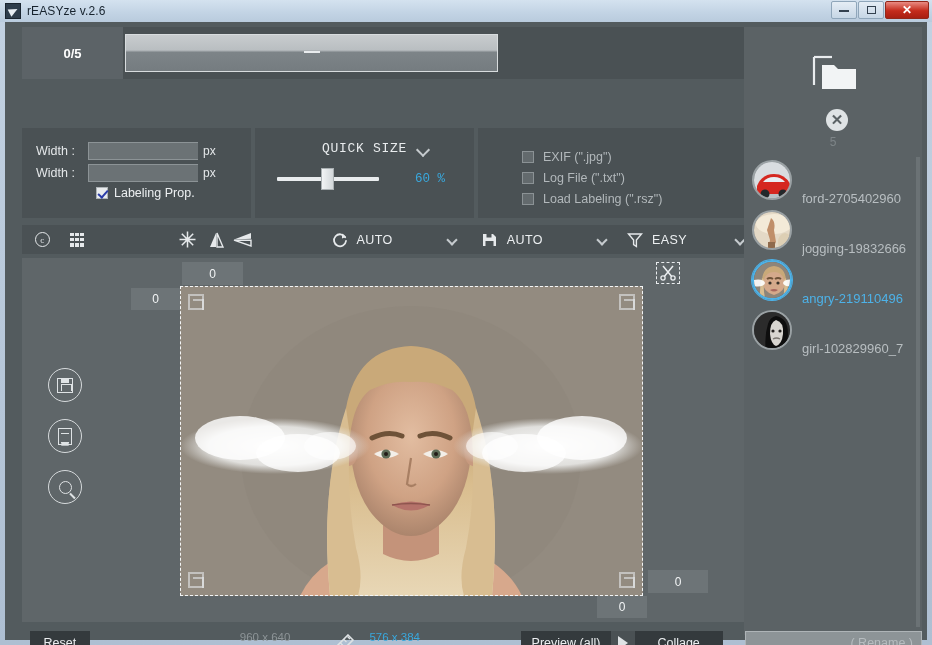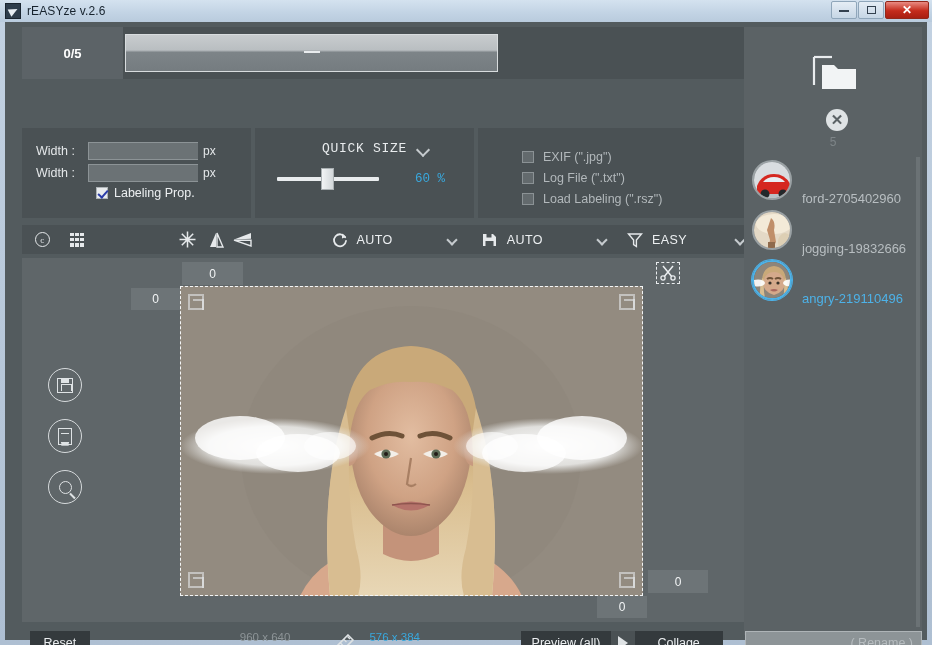--- a/index.html
+++ b/index.html
@@ -573,20 +573,33 @@
               <circle cx="16" cy="21" r="1.6" fill="#3a322a"></circle>
                 <circle cx="24" cy="21" r="1.6" fill="#3a322a"></circle>
               <path d="M16 28 Q20 26 24 28 Q20 31 16 28 Z" fill="#a8665e"></path>
               <ellipse cx="4" cy="21" rx="7" ry="3.5" fill="#fff" opacity=".9"></ellipse>
               <ellipse cx="36" cy="21" rx="7" ry="3.5" fill="#fff" opacity=".9"></ellipse>
             </svg>
           </div>
           <div class="tname">angry-219110496</div>
         </div>
 
+        <div class="thumb-item">
+          <div class="tavatar">
+            <svg width="40" height="40" viewBox="0 0 40 40">
+              <rect width="40" height="40" fill="#2b2b2b"></rect>
+              <path d="M22 4 Q34 6 34 22 Q34 34 24 40 L12 40 Q10 24 14 12 Q16 5 22 4 Z" fill="#0e0e0e"></path>
+              <path d="M22 8 Q30 10 29 22 Q28 32 22 34 Q17 32 16 22 Q16 10 22 8 Z" fill="#d8d5d0"></path>
+              <circle cx="19" cy="19" r="1.6" fill="#23211f"></circle>
+                <circle cx="26" cy="19" r="1.6" fill="#23211f"></circle>
+              <path d="M19 27 Q22.5 25 26 27" stroke="#7a7570" stroke-width="1.4" fill="none"></path>
+            </svg>
+          </div>
+          <div class="tname">girl-102829960_7</div>
+        </div>
 
       </div>
       <div class="sb-scroll"></div>
     </div>
 
     <div class="footer">
       <div class="resetbtn">Reset</div>
       <div class="dimtext">960 x 640 px</div>
       <svg class="ruler" viewBox="0 0 22 18">
         <path d="M3 12 L14 1 L19 6 L8 17 Z" fill="none" stroke="#dfe3e5" stroke-width="1.6"></path>

